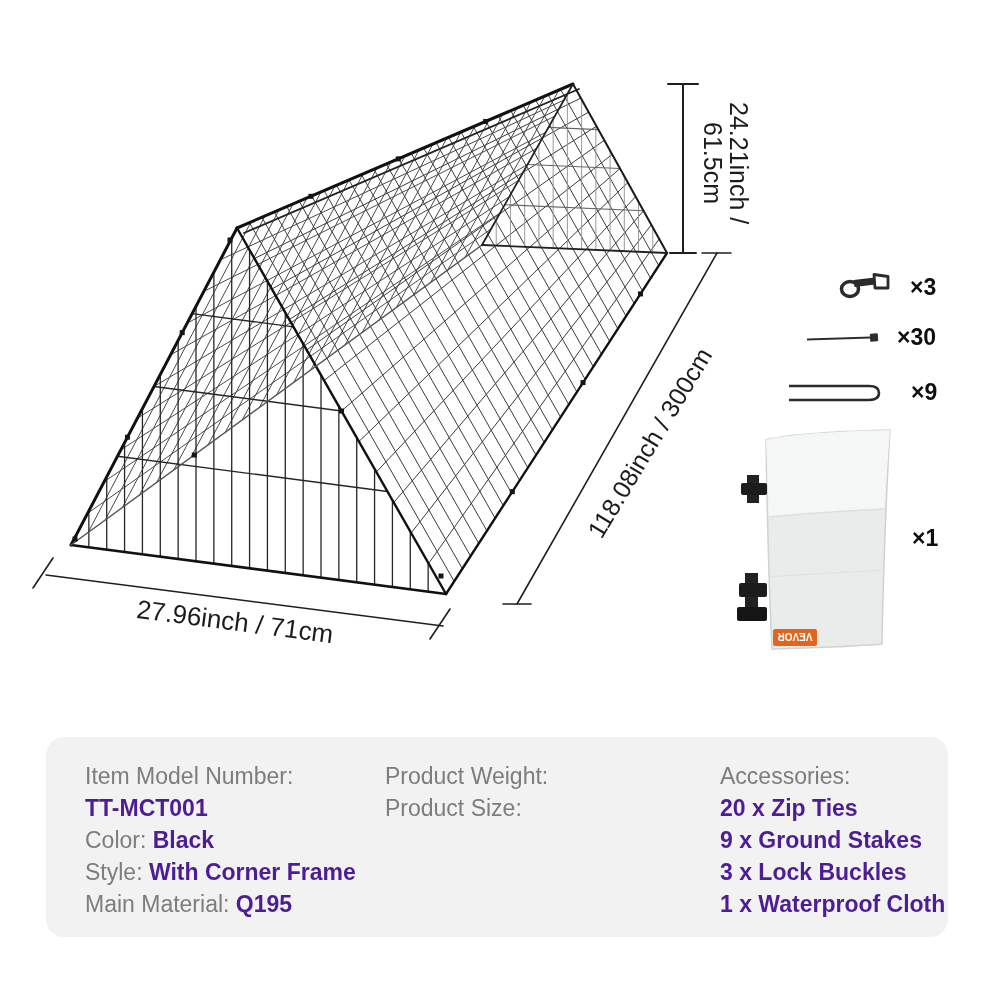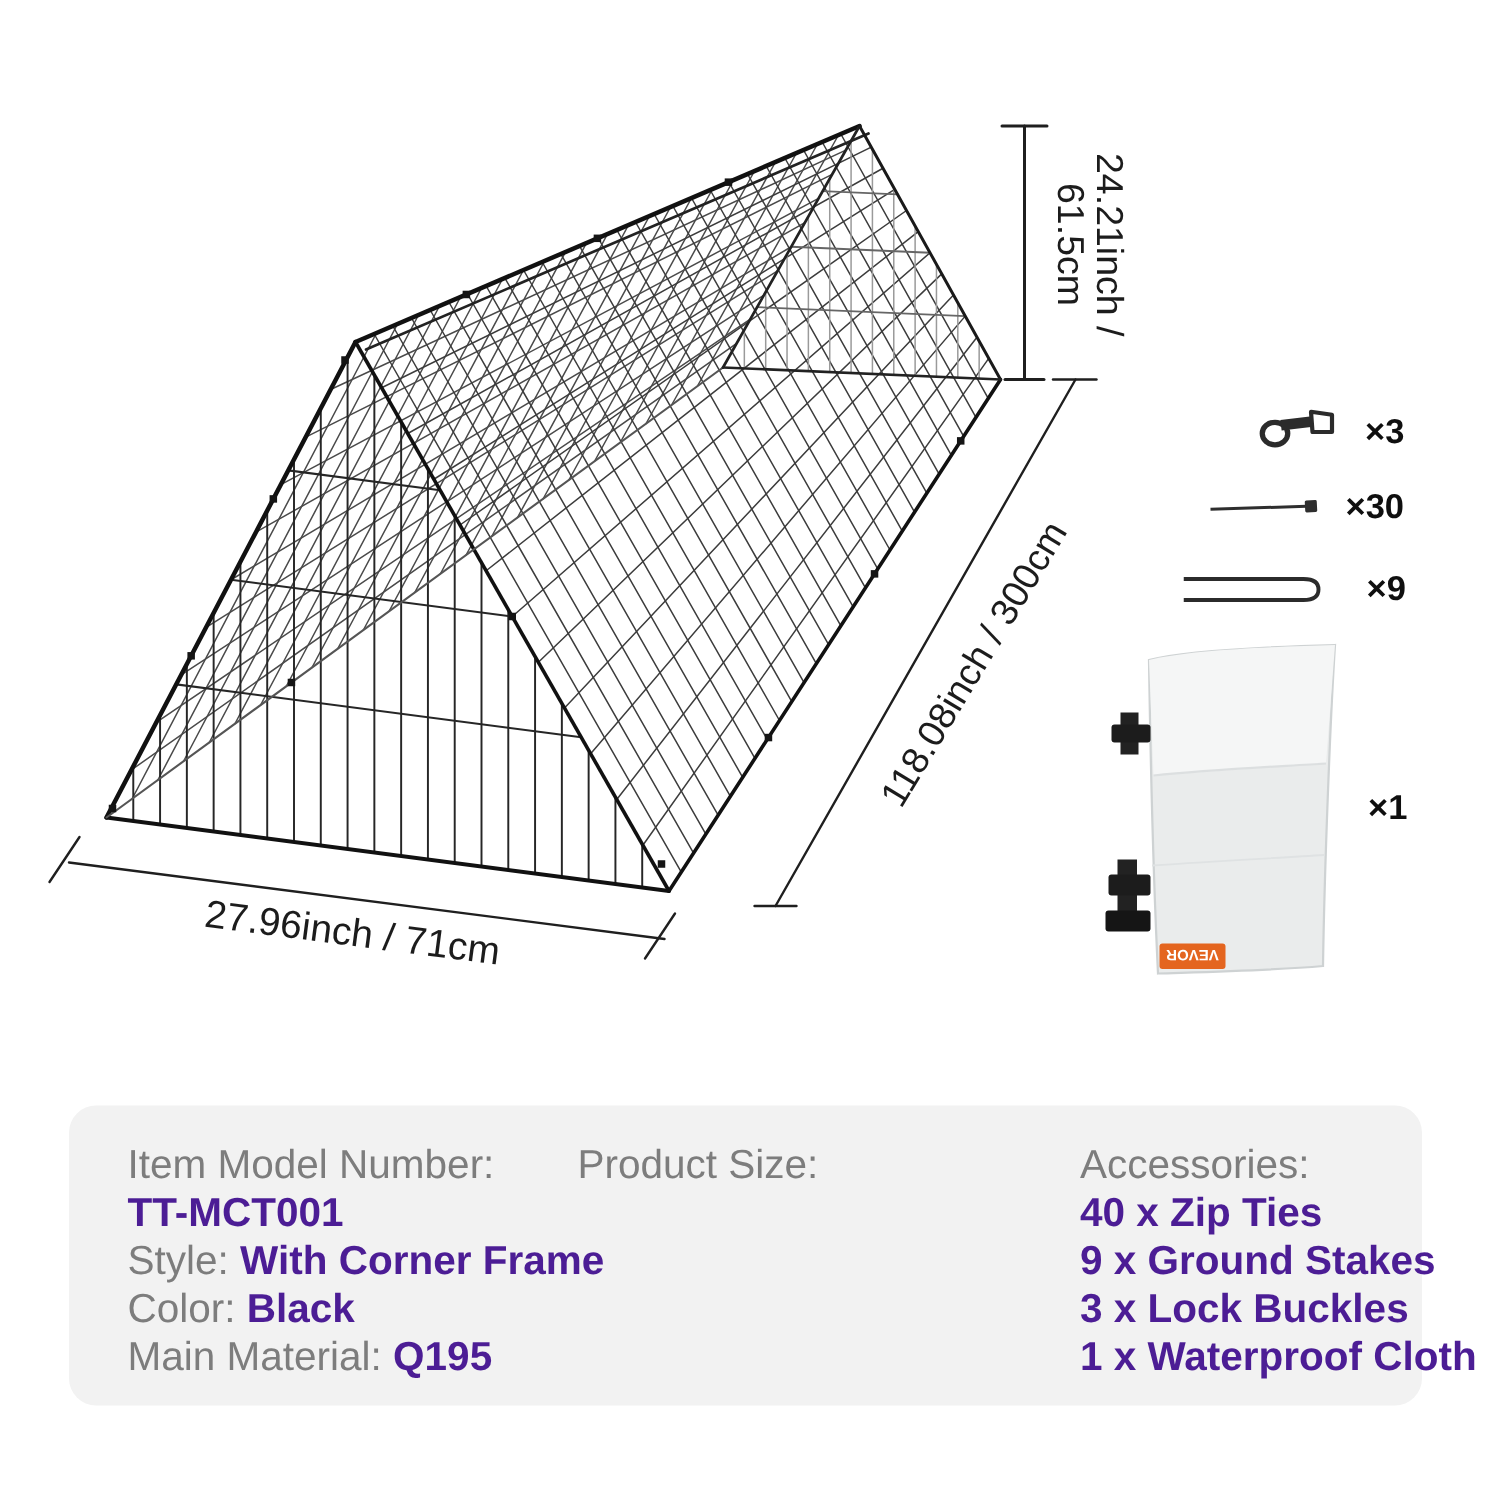--- a/index.html
+++ b/index.html
@@ -13,21 +13,21 @@
   .dim-length{position:absolute;left:650px;top:443px;transform:translate(-50%,-50%) rotate(-59deg);
               font-size:25px;white-space:nowrap;}
   .dim-width{position:absolute;left:235px;top:622px;transform:translate(-50%,-50%) rotate(7.4deg);
              font-size:26px;white-space:nowrap;}
   
   .acc-icon{position:absolute;}
   .qty{position:absolute;font-size:23px;font-weight:700;color:#0f0f0f;line-height:1;}
   
   .spec-panel{position:absolute;left:46px;top:737px;width:902px;height:200px;
               background:#f2f2f2;border-radius:18px;}
-  .spec-col{position:absolute;top:23px;font-size:27px;line-height:32px;white-space:nowrap;}
+  .spec-col{position:absolute;top:23px;font-size:23px;line-height:32px;white-space:nowrap;}
   .spec-col-0{left:39px;}
   .spec-col-1{left:339px;}
   .spec-col-2{left:674px;}
   .spec-row{height:32px;}
   .spec-label{color:#7d7d7d;}
   .spec-value{color:#4c1d95;font-weight:700;}
 </style>
 </head>
 <body>
 
@@ -212,28 +212,29 @@
     <rect x="4" y="190" width="30" height="14" rx="2" fill="#151515"></rect>
     <rect x="40" y="212" width="44" height="17" rx="2" fill="#e4651f"></rect>
     <text x="62" y="225" text-anchor="middle" font-size="10" font-weight="bold" fill="#ffffff" transform="rotate(180 62 220.5)">VEVOR</text>
   </svg>
   <div class="qty" style="left:912px;top:527px">×1</div>
 
   <div class="spec-panel">
     <div class="spec-col spec-col-0">
       <div class="spec-row"><span class="spec-label">Item Model Number:</span><span class="spec-value"></span></div>
       <div class="spec-row"><span class="spec-label"></span><span class="spec-value">TT-MCT001</span></div>
+      <div class="spec-row"><span class="spec-label">Color: </span><span class="spec-value">Black</span></div>
       <div class="spec-row"><span class="spec-label">Style: </span><span class="spec-value">With Corner Frame</span></div>
-      <div class="spec-row"><span class="spec-label">Color: </span><span class="spec-value">Black</span></div>
       <div class="spec-row"><span class="spec-label">Main Material: </span><span class="spec-value">Q195</span></div>
     </div>
     <div class="spec-col spec-col-1">
+      <div class="spec-row"><span class="spec-label">Product Weight:</span><span class="spec-value"></span></div>
       <div class="spec-row"><span class="spec-label">Product Size:</span><span class="spec-value"></span></div>
     </div>
     <div class="spec-col spec-col-2">
       <div class="spec-row"><span class="spec-label">Accessories:</span><span class="spec-value"></span></div>
-      <div class="spec-row"><span class="spec-label"></span><span class="spec-value">40 x Zip Ties</span></div>
+      <div class="spec-row"><span class="spec-label"></span><span class="spec-value">20 x Zip Ties</span></div>
       <div class="spec-row"><span class="spec-label"></span><span class="spec-value">9 x Ground Stakes</span></div>
       <div class="spec-row"><span class="spec-label"></span><span class="spec-value">3 x Lock Buckles</span></div>
       <div class="spec-row"><span class="spec-label"></span><span class="spec-value">1 x Waterproof Cloth</span></div>
     </div>
   </div>
 </div>
 
 </body></html>

